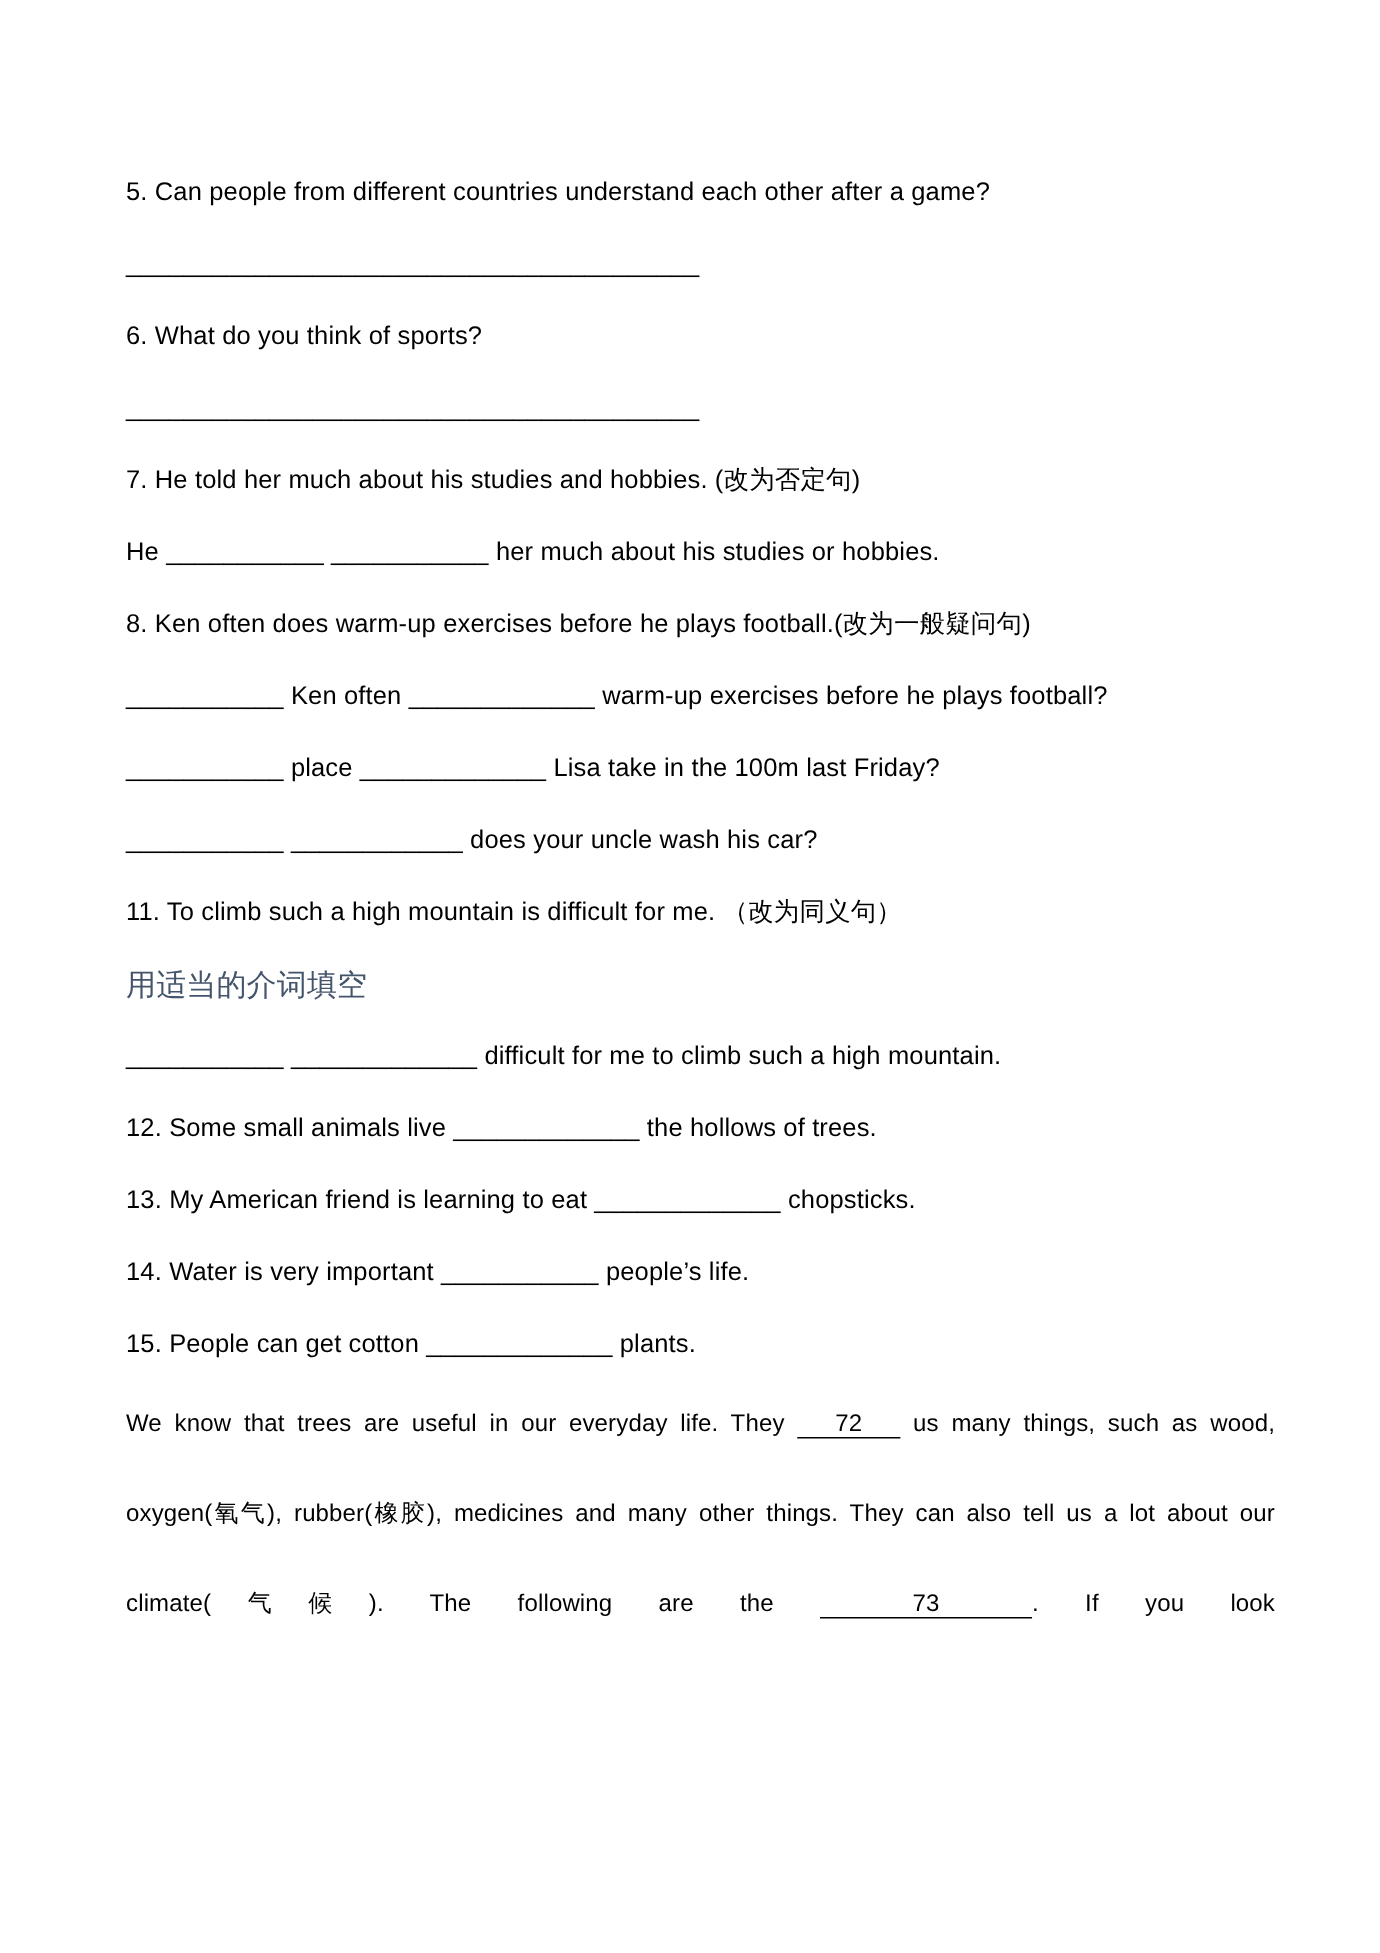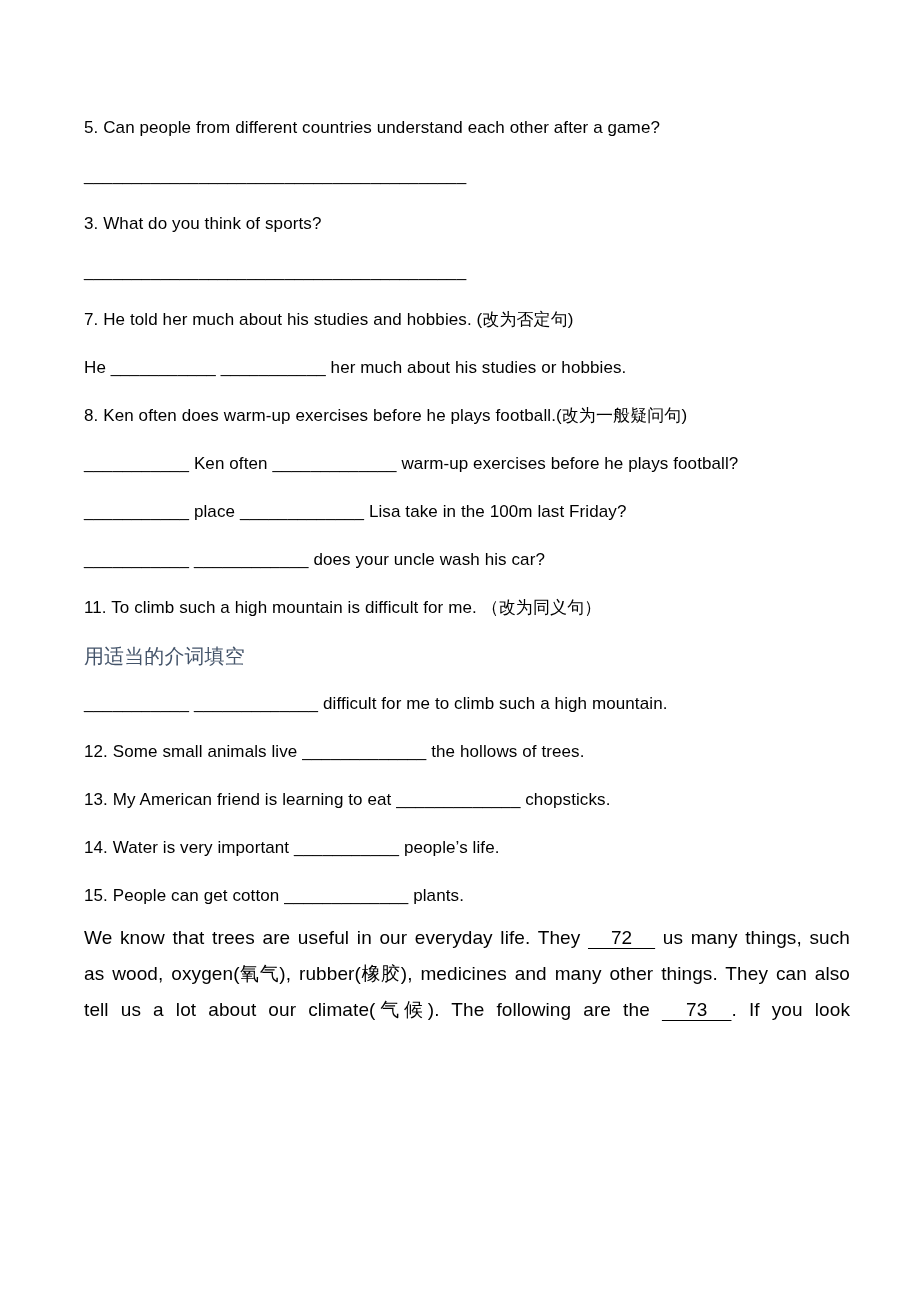--- a/index.html
+++ b/index.html
@@ -28,40 +28,40 @@
     white-space: nowrap;
     letter-spacing: 0.1px;
   }
   .line.heading {
     font-family: "DejaVu Serif", "Liberation Serif", serif;
     color: #44546a;
     font-size: 20px;
   }
   .passage {
     margin: 0;
-    font-size: 19px;
-    line-height: 36px;
+    font-size: 16px;
+    line-height: 60px;
     text-align: justify;
     text-align-last: justify;
     word-spacing: 2px;
     letter-spacing: 0.1px;
   }
   .passage .u {
     text-decoration: underline;
     text-underline-offset: 4px;
   }
 </style>
 </head>
 <body>
 
 <div class="page">
   <div id="lines">
       <div class="line question">5. Can people from different countries understand each other after a game?</div>
       <div class="line blank">________________________________________</div>
-      <div class="line question">3. What do you think of sports?</div>
+      <div class="line question">6. What do you think of sports?</div>
       <div class="line blank">________________________________________</div>
       <div class="line question">7. He told her much about his studies and hobbies. (改为否定句)</div>
       <div class="line answer">He ___________ ___________ her much about his studies or hobbies.</div>
       <div class="line question">8. Ken often does warm-up exercises before he plays football.(改为一般疑问句)</div>
       <div class="line answer">___________ Ken often _____________ warm-up exercises before he plays football?</div>
       <div class="line answer">___________ place _____________ Lisa take in the 100m last Friday?</div>
       <div class="line answer">___________ ____________ does your uncle wash his car?</div>
       <div class="line question">11. To climb such a high mountain is difficult for me. （改为同义句）</div>
       <div class="line heading">用适当的介词填空</div>
       <div class="line answer">___________ _____________ difficult for me to climb such a high mountain.</div>

